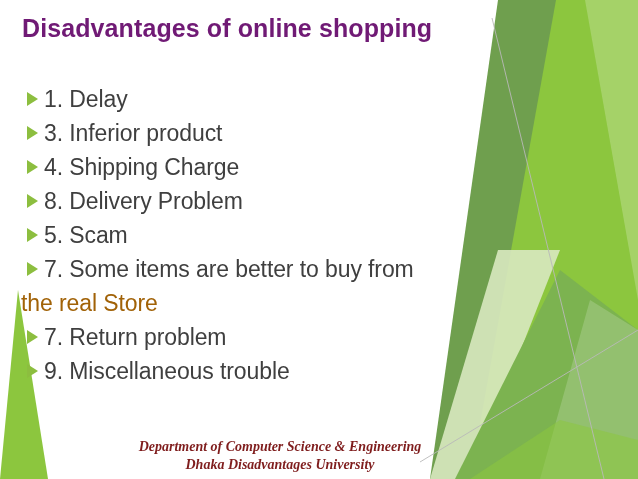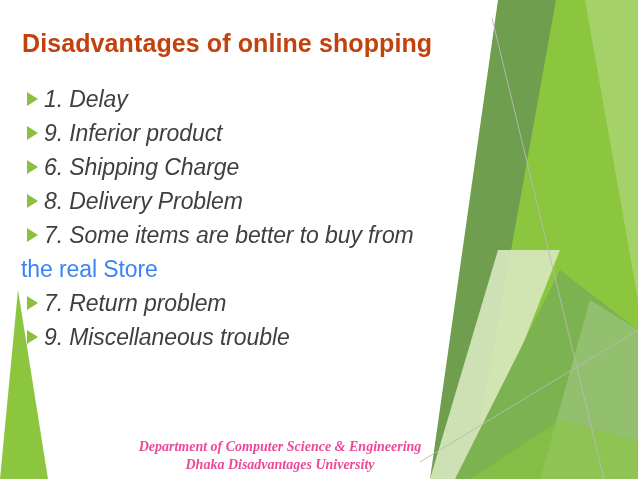--- a/index.html
+++ b/index.html
@@ -22,41 +22,40 @@
     inset: 0;
     width: 638px;
     height: 479px;
     pointer-events: none;
   }
 
   
   #title {
     position: absolute;
     left: 22px;
-    top: 29px;
+    top: 14px;
     font-size: 25px;
     font-weight: bold;
-    color: #c2410c;
+    color: #701a75;
     letter-spacing: 0.1px;
     white-space: nowrap;
   }
 
   
   #bullet-list {
     position: absolute;
     left: 24px;
     top: 82px;
     width: 500px;
   }
   .bullet-row {
     display: flex;
     align-items: center;
     height: 34px;
     line-height: 34px;
-    font-style: italic;
   }
   .bullet-marker {
     flex: 0 0 auto;
     width: 20px;
     display: flex;
     align-items: center;
     height: 34px;
   }
   .tri {
     width: 0;
@@ -68,39 +67,39 @@
   }
   .bullet-text {
     flex: 1 1 auto;
     font-size: 23px;
     color: #3F3F3F;
     white-space: nowrap;
     letter-spacing: -0.1px;
   }
   .wrap-line {
     font-size: 23px;
-    color: #3b82f6;
+    color: #a16207;
     height: 34px;
     line-height: 34px;
     margin-left: -3px;
     letter-spacing: -0.1px;
   }
 
   
   #footer {
     position: absolute;
     left: 0;
     top: 438px;
     width: 560px;
     text-align: center;
     font-family: "Liberation Serif", serif;
     font-weight: bold;
     font-style: italic;
     font-size: 14px;
-    color: #ec4899;
+    color: #7f1d1d;
     line-height: 18px;
   }
 </style>
 </head>
 <body>
 
 <div id="slide">
 
   <svg id="bg-graphic" viewBox="0 0 638 479" preserveAspectRatio="none">
 
@@ -132,37 +131,43 @@
       <span class="bullet-marker">
           <span class="tri"></span>
         </span>
       <span class="bullet-text">1. Delay</span>
     </div>
 
     <div class="bullet-row">
       <span class="bullet-marker">
           <span class="tri"></span>
         </span>
-      <span class="bullet-text">9. Inferior product</span>
+      <span class="bullet-text">3. Inferior product</span>
     </div>
 
     <div class="bullet-row">
       <span class="bullet-marker">
           <span class="tri"></span>
         </span>
-      <span class="bullet-text">6. Shipping Charge</span>
+      <span class="bullet-text">4. Shipping Charge</span>
     </div>
 
     <div class="bullet-row">
       <span class="bullet-marker">
           <span class="tri"></span>
         </span>
       <span class="bullet-text">8. Delivery Problem</span>
     </div>
 
+    <div class="bullet-row">
+      <span class="bullet-marker">
+          <span class="tri"></span>
+        </span>
+      <span class="bullet-text">5. Scam</span>
+    </div>
 
     <div class="bullet-row">
       <span class="bullet-marker">
           <span class="tri"></span>
         </span>
       <span class="bullet-text">7. Some items are better to buy from</span>
     </div>
 
     <div class="wrap-line">the real Store</div>
 

